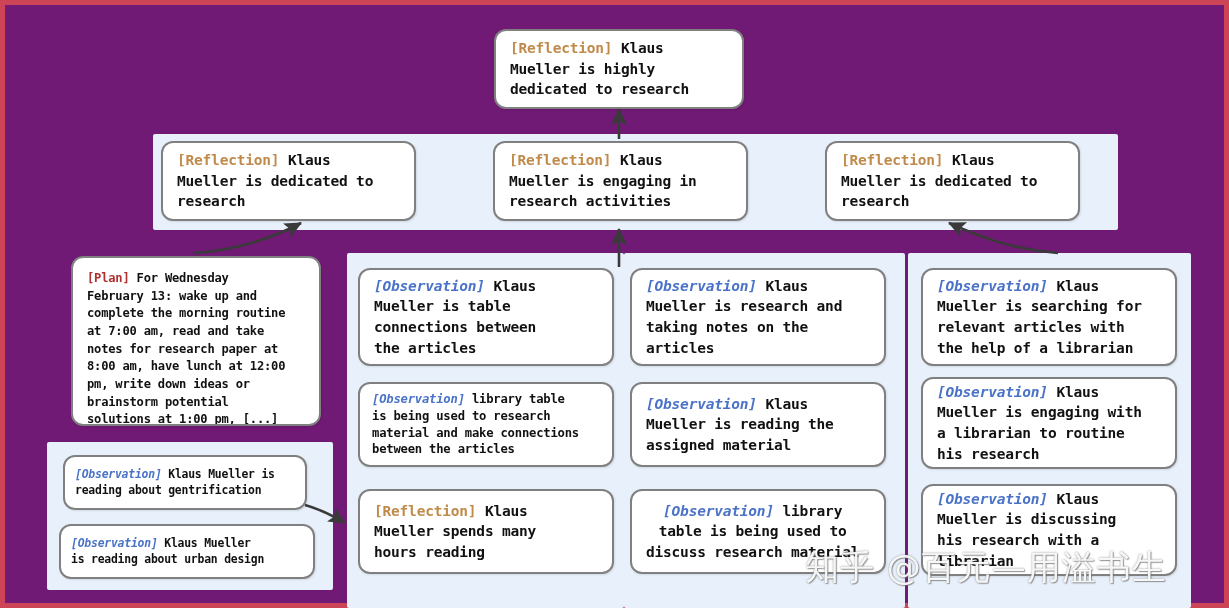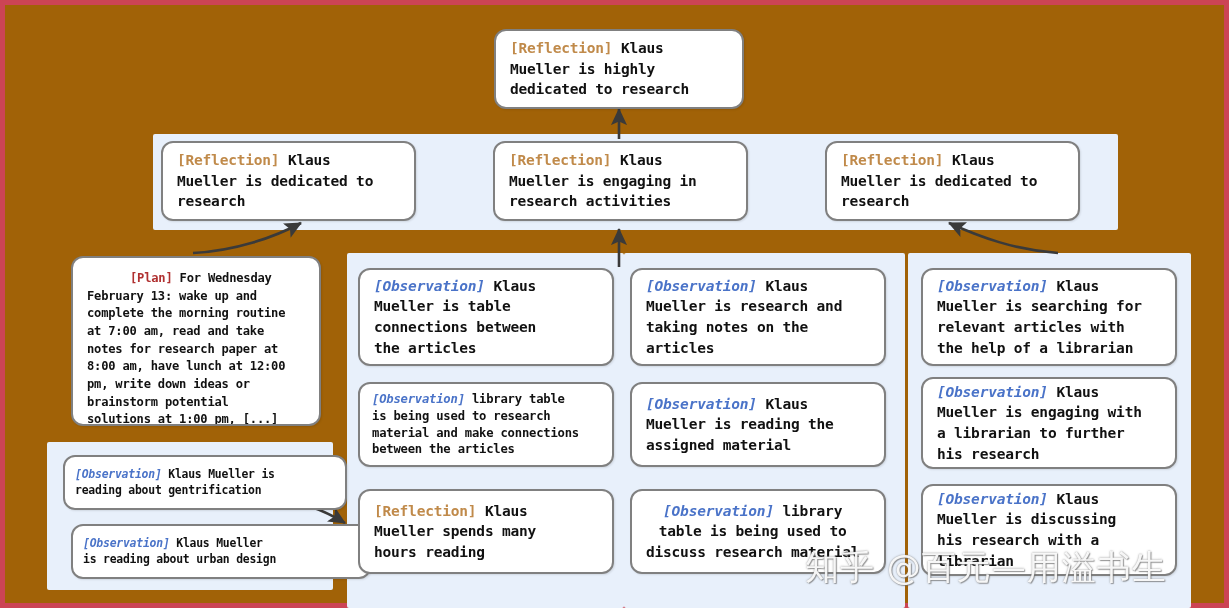--- a/index.html
+++ b/index.html
@@ -14,21 +14,21 @@
     font-family: "DejaVu Sans Mono", "Liberation Mono", monospace;
   }
 
   #frame {
     position: absolute;
     left: 0; top: 0;
     width: 1229px;
     height: 608px;
     box-sizing: border-box;
     border: 5px solid #cc4455;
-    background: #a16207;
+    background: #701a75;
   }
 
   #canvas {
     position: absolute;
     left: 0; top: 0;
     width: 1229px;
     height: 608px;
   }
 
   
@@ -72,21 +72,21 @@
   .node.plan {
     font-size: 12.1px;
     line-height: 1.46;
     align-items: flex-start;
     padding: 12px 14px;
   }
 
   .tag { font-weight: bold; }
   .tag-reflection { color: #c08a4a; }
   .tag-observation { color: #4a73c8; font-style: italic; }
-  .tag-plan { color: #b03030; margin-left: 43px; }
+  .tag-plan { color: #b03030; }
 
   
   #arrows {
     position: absolute;
     left: 0; top: 0;
     width: 1229px;
     height: 608px;
     pointer-events: none;
   }
 
@@ -170,26 +170,26 @@
 February 13: wake up and
 complete the morning routine
 at 7:00 am, read and take
 notes for research paper at
 8:00 am, have lunch at 12:00
 pm, write down ideas or
 brainstorm potential
 solutions at 1:00 pm, [...]</span></span>
     </div>
 
-    <div class="node tiny" style="left:58px; top:450px; width:284px; height:55px;">
+    <div class="node tiny" style="left:58px; top:450px; width:244px; height:55px;">
       <span class="txt"><span class="tag tag-observation">[Observation]</span><span> Klaus Mueller is
 reading about gentrification</span></span>
     </div>
 
-    <div class="node tiny" style="left:66px; top:519px; width:300px; height:55px;">
+    <div class="node tiny" style="left:54px; top:519px; width:256px; height:55px;">
       <span class="txt"><span class="tag tag-observation">[Observation]</span><span> Klaus Mueller
 is reading about urban design</span></span>
     </div>
 
     <div class="node" style="left:353px; top:263px; width:256px; height:98px;">
       <span class="txt"><span class="tag tag-observation">[Observation]</span><span> Klaus
 Mueller is table
 connections between
 the articles</span></span>
     </div>
@@ -229,21 +229,21 @@
     <div class="node" style="left:916px; top:263px; width:256px; height:98px;">
       <span class="txt"><span class="tag tag-observation">[Observation]</span><span> Klaus
 Mueller is searching for
 relevant articles with
 the help of a librarian</span></span>
     </div>
 
     <div class="node" style="left:916px; top:372px; width:256px; height:92px;">
       <span class="txt"><span class="tag tag-observation">[Observation]</span><span> Klaus
 Mueller is engaging with
-a librarian to further
+a librarian to routine
 his research</span></span>
     </div>
 
     <div class="node" style="left:916px; top:479px; width:256px; height:92px;">
       <span class="txt"><span class="tag tag-observation">[Observation]</span><span> Klaus
 Mueller is discussing
 his research with a
 librarian</span></span>
     </div>
 

